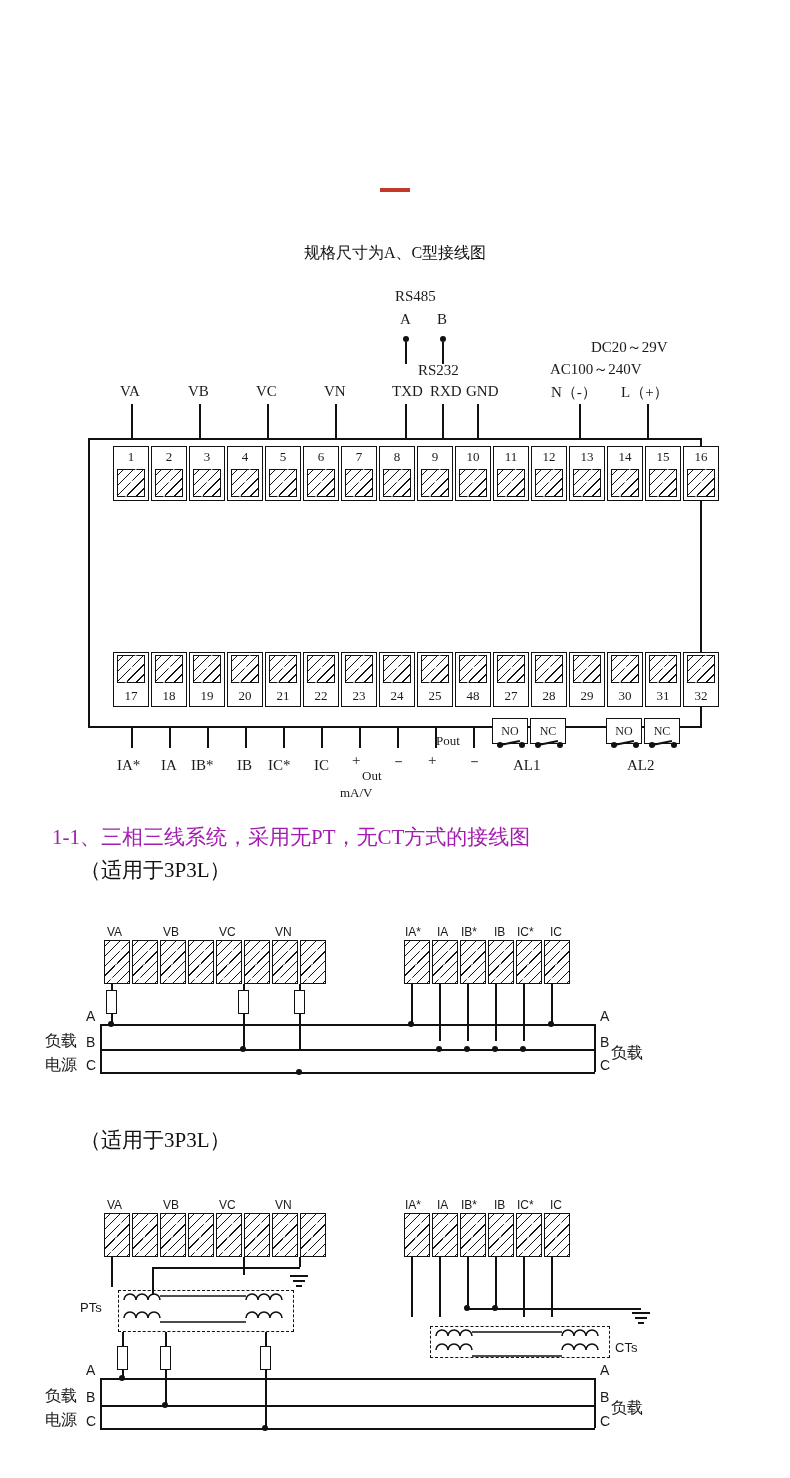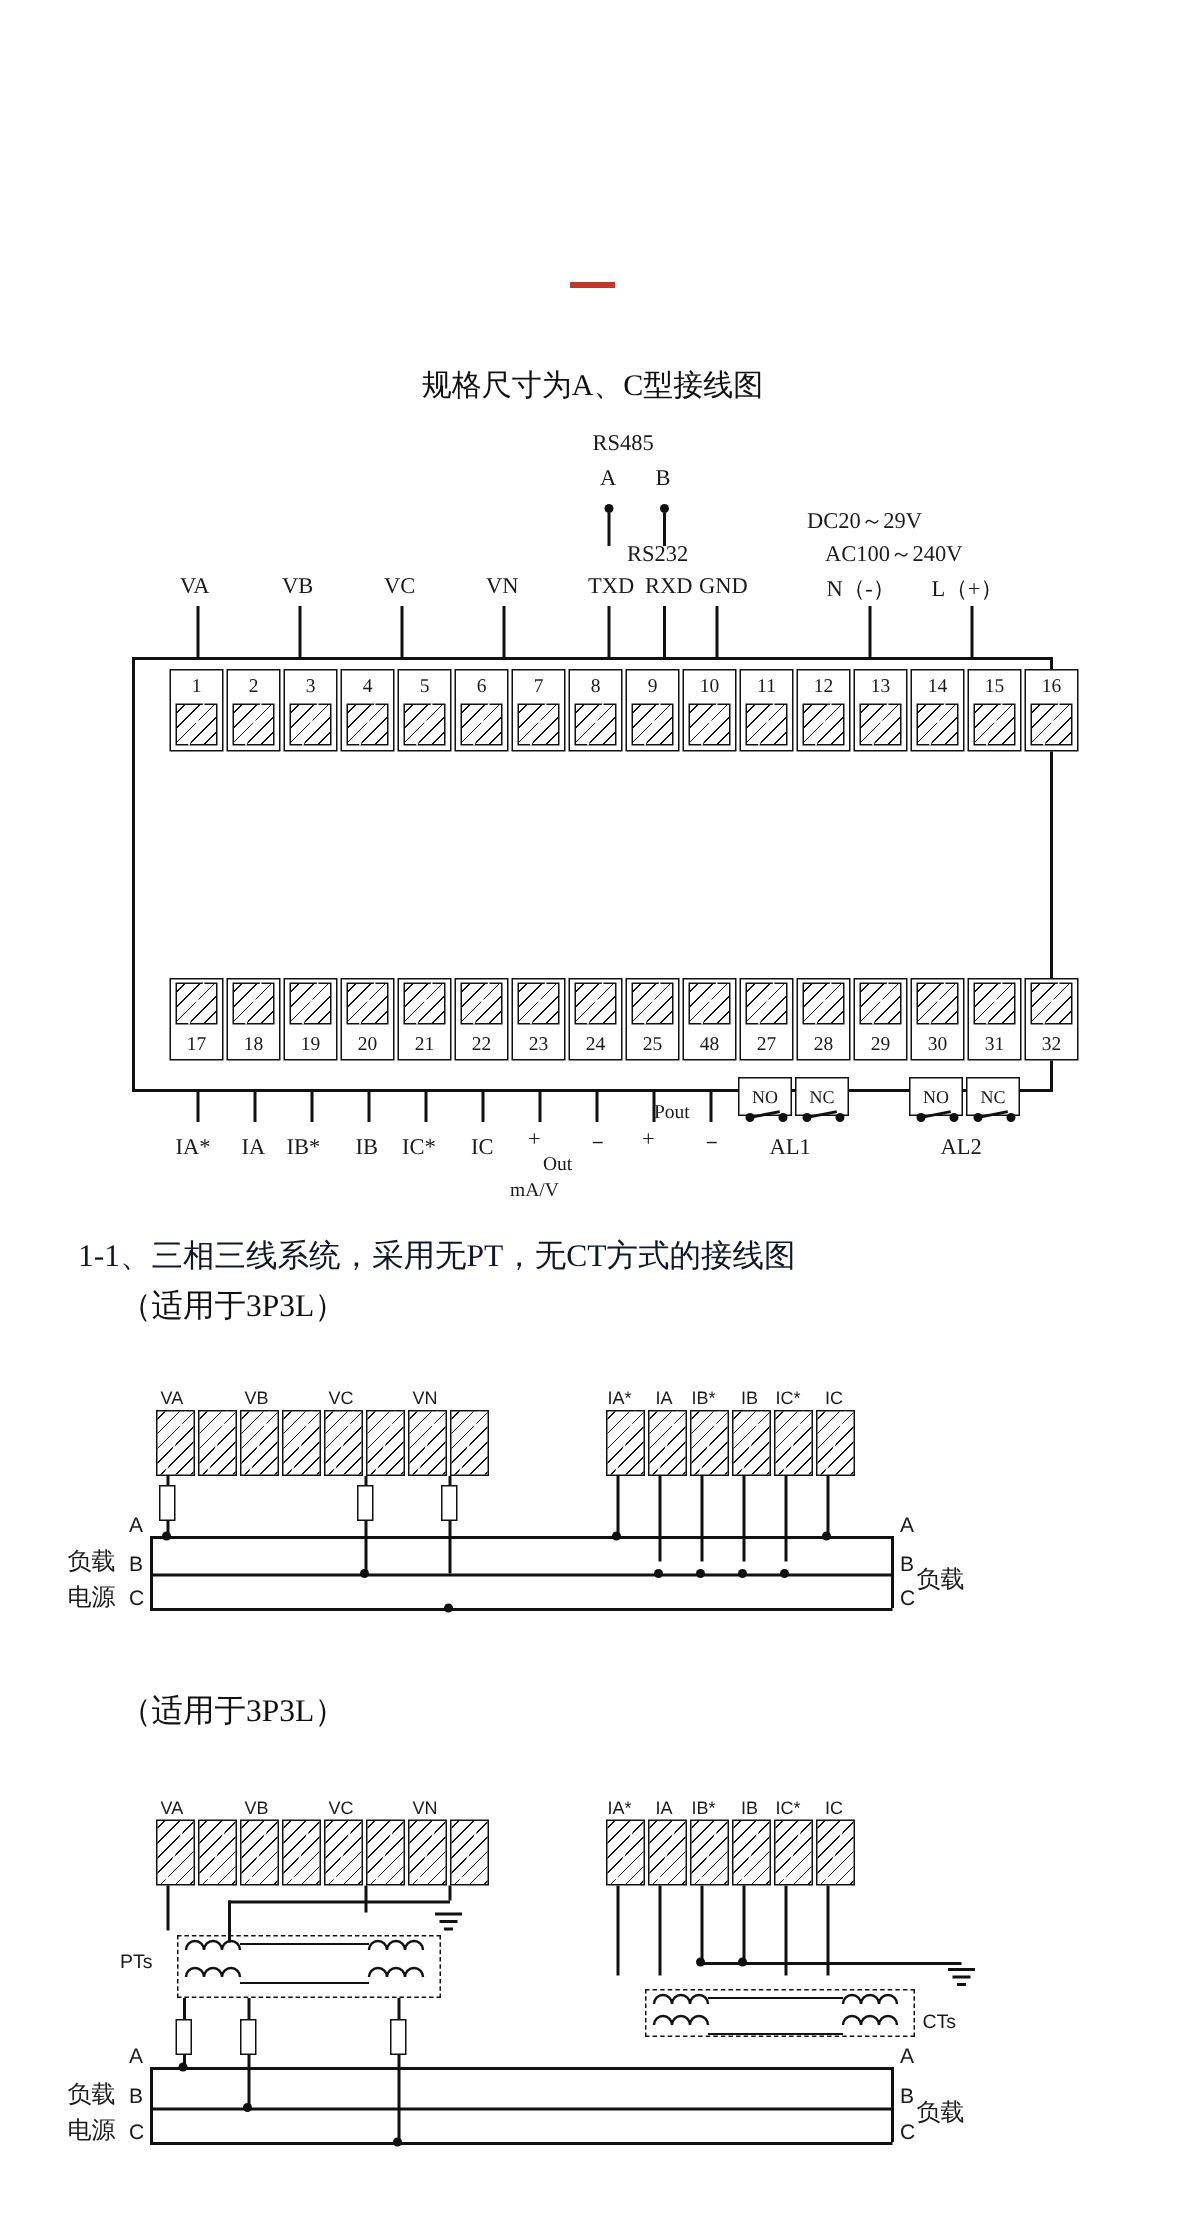--- a/index.html
+++ b/index.html
@@ -11,21 +11,21 @@
     position:absolute;top:48px;left:0;width:790px;text-align:center;
     font-family:"Liberation Sans",sans-serif;font-weight:bold;font-size:76px;
     letter-spacing:4px;color:#111;
   }
   .title-rule{
     position:absolute;top:188px;left:395px;width:30px;height:4px;margin-left:-15px;
     background:#c0392b;
   }
   .subtitle{
     position:absolute;top:243px;left:0;width:790px;text-align:center;
-    font-size:20px;color:#111;
+    font-size:16px;color:#111;
   }
 
   
   .lbl{position:absolute;font-size:15px;white-space:nowrap;}
   .lbl-s{position:absolute;font-size:13px;white-space:nowrap;}
   .vline{position:absolute;background:#111;width:1.6px;}
   .hline{position:absolute;background:#111;height:1.6px;}
   .dot{position:absolute;width:6px;height:6px;border-radius:50%;background:#111;}
 
   
@@ -54,21 +54,21 @@
   .term.top{flex-direction:column;}
   .term.bottom{flex-direction:column;}
 
   
   .nonc{
     position:absolute;border:1.4px solid #111;box-sizing:border-box;
     height:26px;font-size:12px;text-align:center;line-height:24px;background:#fff;
   }
 
   
-  .sec-head{position:absolute;font-size:21px;line-height:30px;color:#0f172a;}
+  .sec-head{position:absolute;font-size:21px;line-height:30px;color:#a21caf;}
   .sec-sub{position:absolute;font-size:21px;line-height:30px;color:#111;}
 
   
   .strip{position:absolute;display:flex;}
   .cell{
     width:26px;height:44px;box-sizing:border-box;border:1.3px solid #111;margin-right:2px;
     background:repeating-linear-gradient(135deg,#fff 0 3px,#111 3px 3.8px,#fff 3.8px 7px);
     position:relative;
   }
   .cell:after{
@@ -98,21 +98,21 @@
     <div class="lbl" style="top:311px;left:400px;">A</div>
     <div class="lbl" style="top:311px;left:437px;">B</div>
 
     <div class="dot" style="top:336px;left:403px;"></div>
     <div class="vline" style="top:342px;left:405px;height:22px;"></div>
     <div class="dot" style="top:336px;left:440px;"></div>
     <div class="vline" style="top:342px;left:442px;height:22px;"></div>
 
     <div class="lbl" style="top:362px;left:418px;">RS232</div>
 
-    <div class="lbl" style="top:338px;left:538px;">DC20～29V</div>
+    <div class="lbl" style="top:338px;left:591px;">DC20～29V</div>
     <div class="lbl" style="top:360px;left:550px;">AC100～240V</div>
 
     <div class="lbl" style="top:383px;left:120px;">VA</div>
     <div class="lbl" style="top:383px;left:188px;">VB</div>
     <div class="lbl" style="top:383px;left:256px;">VC</div>
     <div class="lbl" style="top:383px;left:324px;">VN</div>
     <div class="lbl" style="top:383px;left:392px;">TXD</div>
     <div class="lbl" style="top:383px;left:430px;">RXD</div>
     <div class="lbl" style="top:383px;left:466px;">GND</div>
     <div class="lbl" style="top:383px;left:551px;">N（-）</div>

